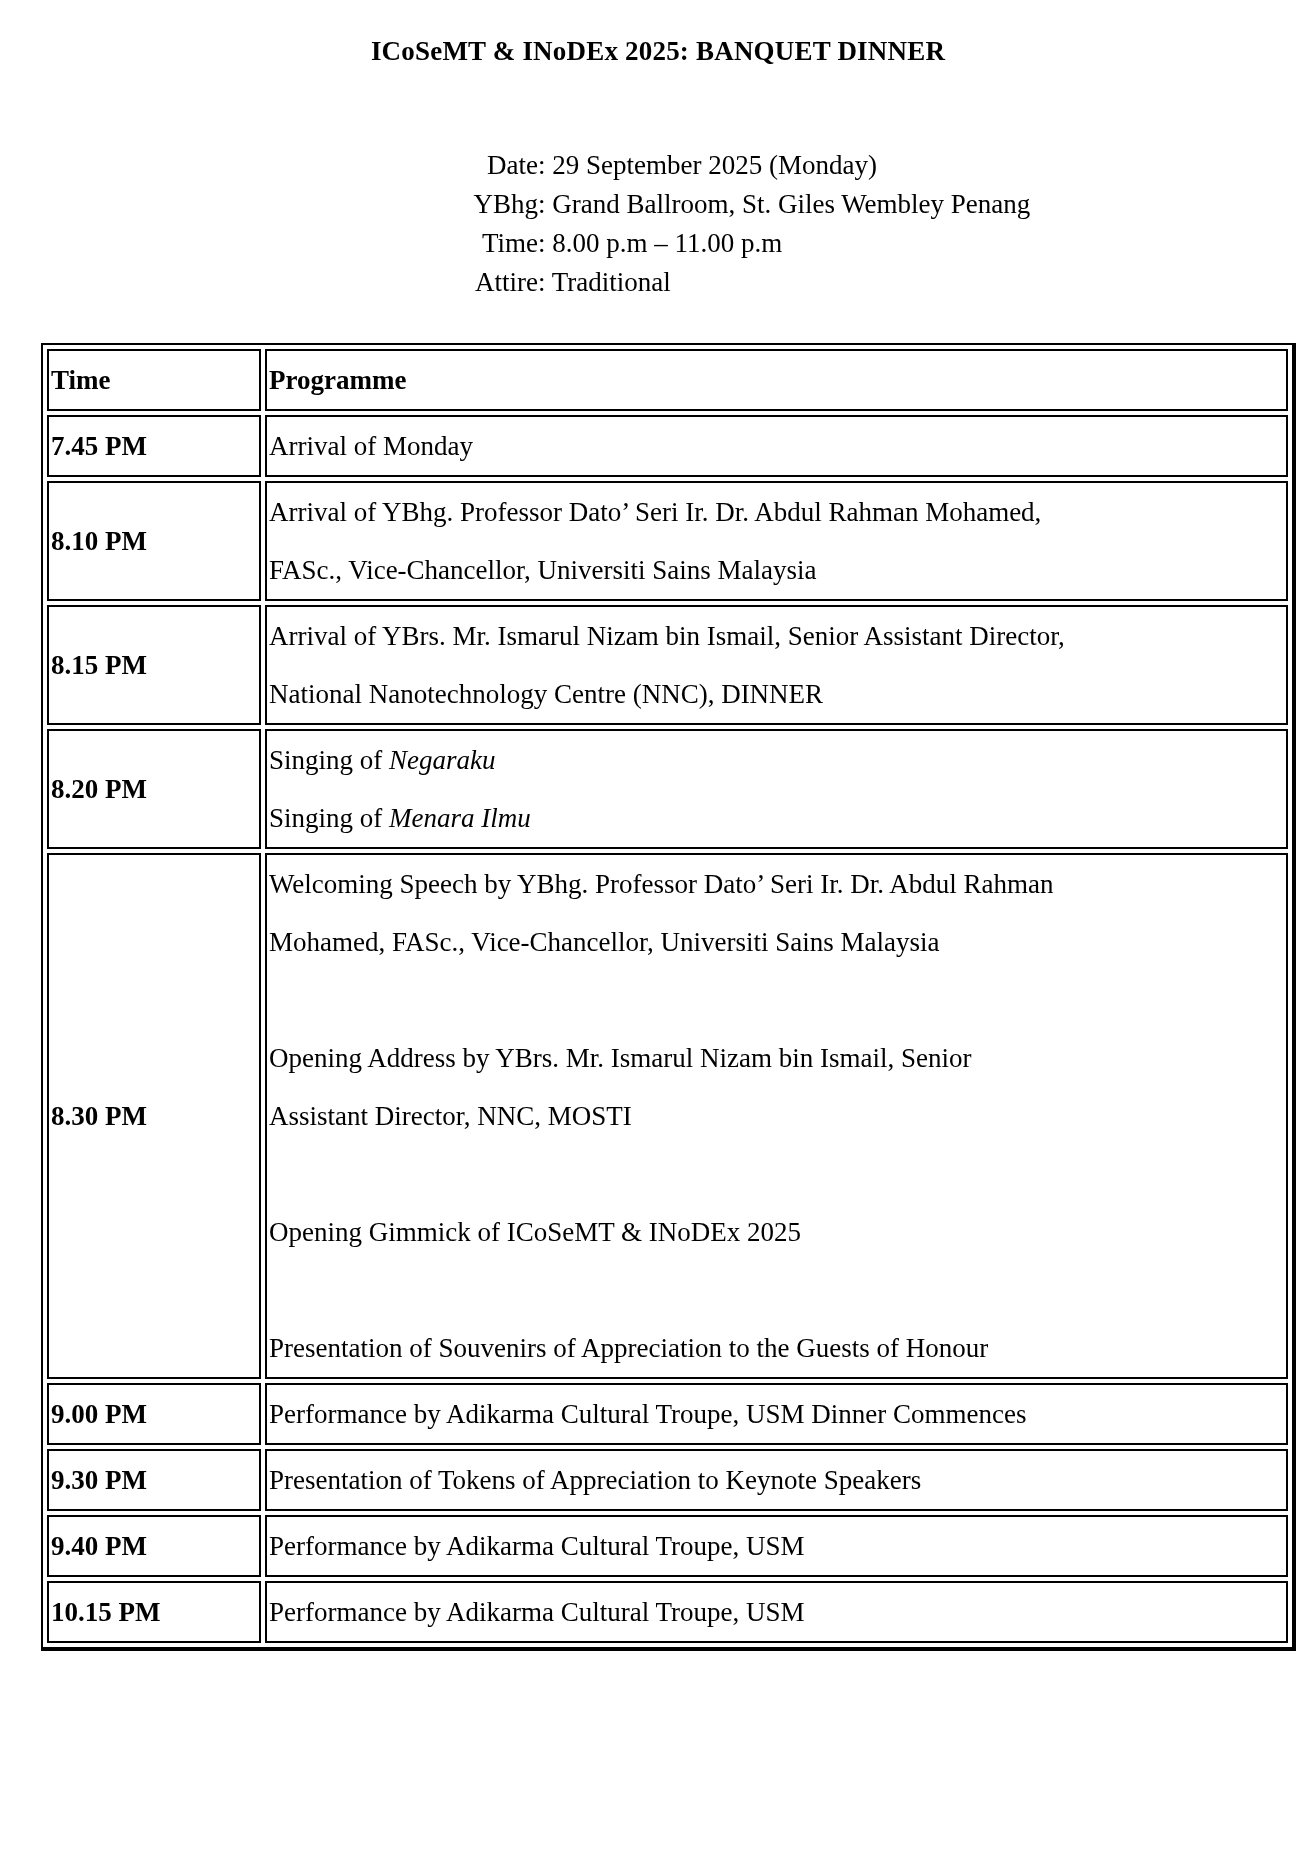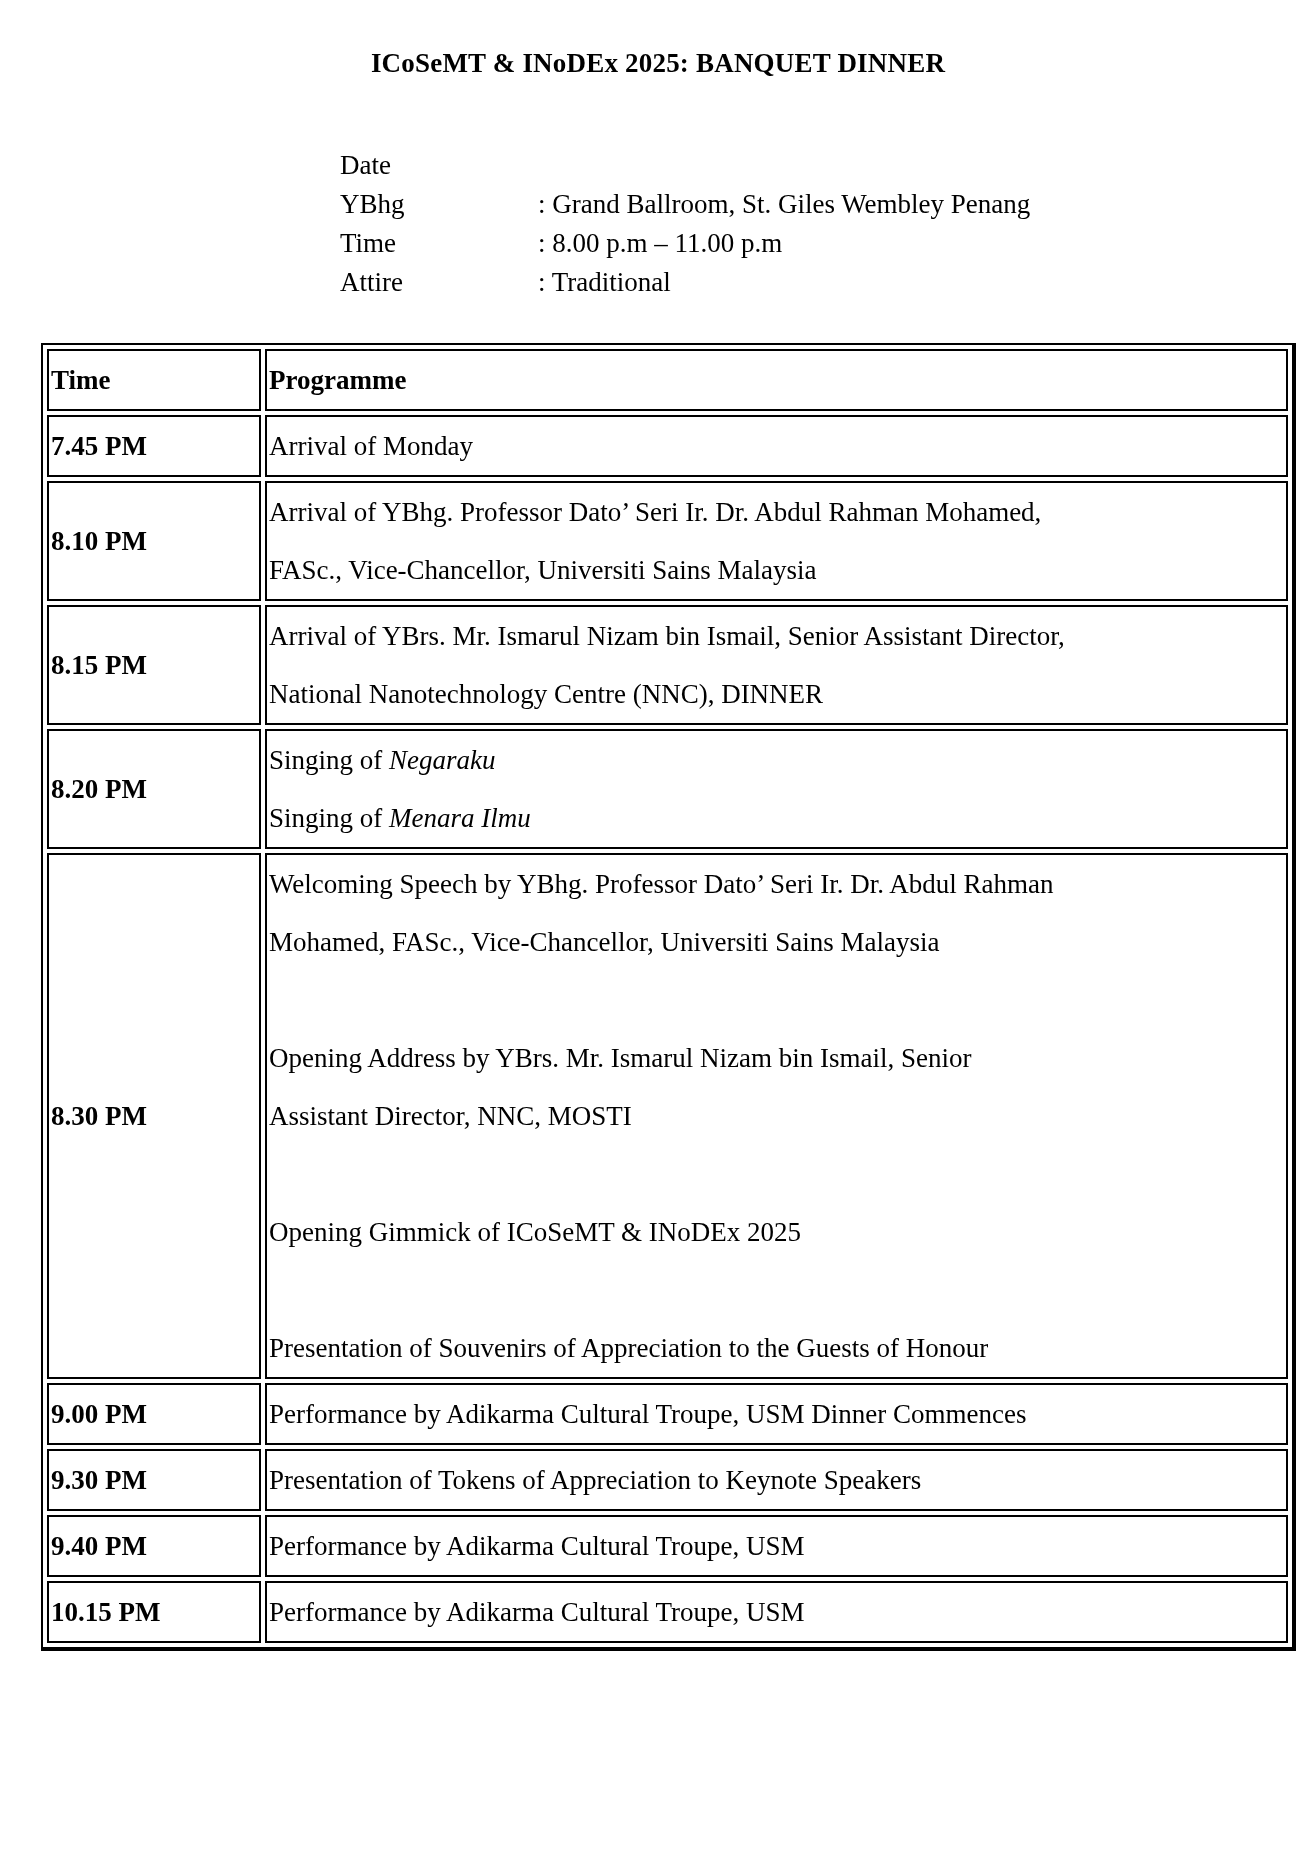--- a/index.html
+++ b/index.html
@@ -17,35 +17,35 @@
   }
   .title {
     position: absolute;
     top: 36px;
     left: 0;
     width: 1316px;
     text-align: center;
     font-weight: bold;
     font-size: 27px;
     letter-spacing: 0.2px;
-    margin-top: 12px;
   }
   .details {
     position: absolute;
     top: 146px;
     left: 340px;
     font-size: 27px;
     line-height: 39px;
   }
   .detail-row {
     display: flex;
     white-space: nowrap;
   }
   .detail-label {
     width: 198px;
+    text-align: right;
   }
   .detail-value::before {
     content: ": ";
   }
   .schedule-table {
     position: absolute;
     top: 343px;
     left: 41px;
     width: 1255px;
     border-collapse: separate;
@@ -90,20 +90,21 @@
   }
 </style>
 </head>
 <body>
 
 <div class="title">ICoSeMT &amp; INoDEx 2025: BANQUET DINNER</div>
 
 <div class="details">
   <div class="detail-row">
     <span class="detail-label">Date</span>
+    <span class="detail-value">29 September 2025 (Monday)</span>
   </div>
   <div class="detail-row">
     <span class="detail-label">YBhg</span>
     <span class="detail-value">Grand Ballroom, St. Giles Wembley Penang</span>
   </div>
   <div class="detail-row">
     <span class="detail-label">Time</span>
     <span class="detail-value">8.00 p.m – 11.00 p.m</span>
   </div>
   <div class="detail-row">

